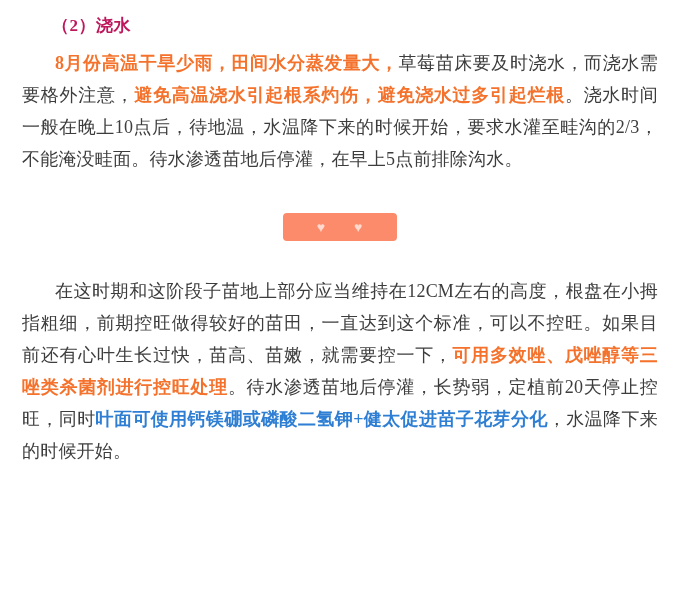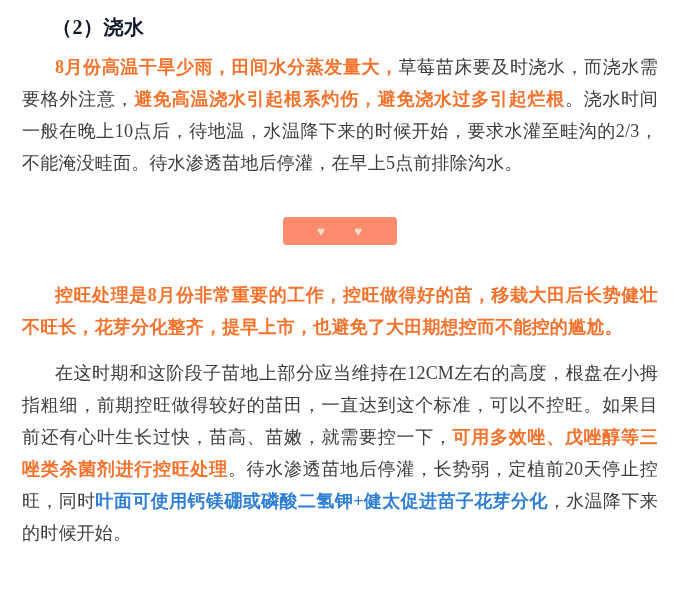--- a/index.html
+++ b/index.html
@@ -15,23 +15,23 @@
     overflow: hidden;
   }
   .page {
     position: relative;
     width: 680px;
     height: 591px;
     box-sizing: border-box;
     padding: 8px 22px 0 22px;
   }
   .section-heading {
-    font-size: 20px;
+    font-size: 17px;
     font-weight: bold;
-    color: #0f172a;
+    color: #be185d;
     margin: 6px 0 10px 30px;
     letter-spacing: 0.5px;
   }
   p.body {
     font-size: 18px;
     line-height: 32px;
     text-align: justify;
     margin: 0;
     text-indent: 0;
     color: #3d3d3d;
@@ -93,21 +93,18 @@
     <p class="body indent"><span class="hl-orange">8月份高温干旱少雨，田间水分蒸发量大，</span><span>草莓苗床要及时浇水，而浇水需要格外注意，</span><span class="hl-orange">避免高温浇水引起根系灼伤，避免浇水过多引起烂根</span><span>。浇水时间一般在晚上10点后，待地温，水温降下来的时候开始，要求水灌至畦沟的2/3，不能淹没畦面。待水渗透苗地后停灌，在早上5点前排除沟水。</span></p>
   </div>
 
   <div class="banner-wrap">
     <div class="banner">
       <span class="heart left">♥</span>
       <span class="heart right">♥</span>
     </div>
   </div>
 
-  <div class="para-block">
-    <p class="body indent"><span class="hl-orange">控旺处理是8月份非常重要的工作，控旺做得好的苗，移栽大田后长势健壮不旺长，花芽分化整齐，提早上市，也避免了大田期想控而不能控的尴尬。</span></p>
-  </div>
 
   <div class="para-block">
     <p class="body indent"><span>在这时期和这阶段子苗地上部分应当维持在12CM左右的高度，根盘在小拇指粗细，前期控旺做得较好的苗田，一直达到这个标准，可以不控旺。如果目前还有心叶生长过快，苗高、苗嫩，就需要控一下，</span><span class="hl-orange">可用多效唑、戊唑醇等三唑类杀菌剂进行控旺处理</span><span>。待水渗透苗地后停灌，长势弱，定植前20天停止控旺，同时</span><span class="hl-blue">叶面可使用钙镁硼或磷酸二氢钾+健太促进苗子花芽分化</span><span>，水温降下来的时候开始。</span></p>
   </div>
 
 </div>
 
 </body></html>

